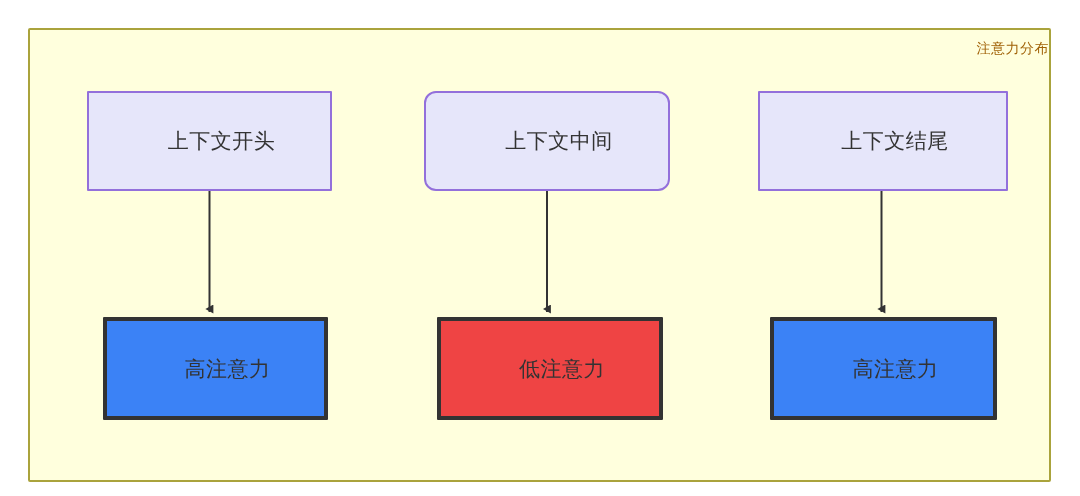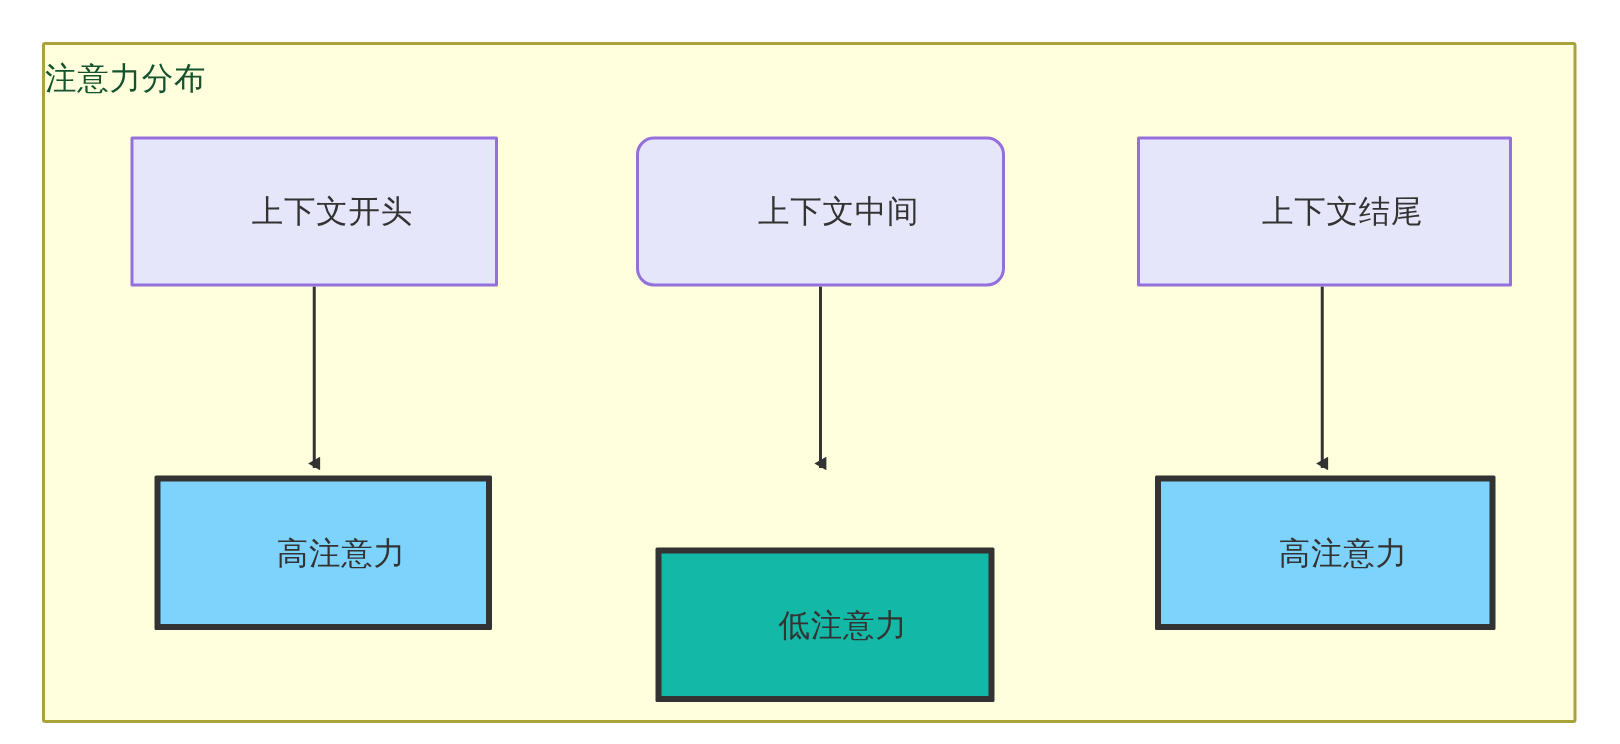--- a/index.html
+++ b/index.html
@@ -34,23 +34,23 @@
     background: #ffffdd;
     border: 2px solid #aaa33c;
     border-radius: 2px;
   }
 
   #subgraph-title {
     position: absolute;
     left: 0;
     top: 10px;
     width: 100%;
-    text-align: left;
-    font-size: 21px;
-    color: #14532d;
+    text-align: right;
+    font-size: 14px;
+    color: #a16207;
     line-height: 1.2;
     letter-spacing: 0.5px;
   }
 
   
   .node {
     position: absolute;
     box-sizing: border-box;
     display: flex;
     align-items: center;
@@ -69,26 +69,25 @@
     height: 100px;
   }
 
   .node-attention {
     border: 4px solid #333333;
     border-radius: 1px;
     height: 103px;
   }
 
   .node-attention.fill-high {
-    background: #7dd3fc;
+    background: #3b82f6;
   }
 
   .node-attention.fill-low {
-    background: #14b8a6;
-    margin-top: 48px;
+    background: #ef4444;
   }
 
   
   #node-context-start  { left: 87px;  top: 91px;  width: 245px; }
   #node-context-middle { left: 424px; top: 91px;  width: 246px; border-radius: 12px; }
   #node-context-end    { left: 758px; top: 91px;  width: 250px; }
 
   
   #node-attention-start  { left: 103px; top: 317px; width: 225px; }
   #node-attention-middle { left: 437px; top: 317px; width: 226px; }

